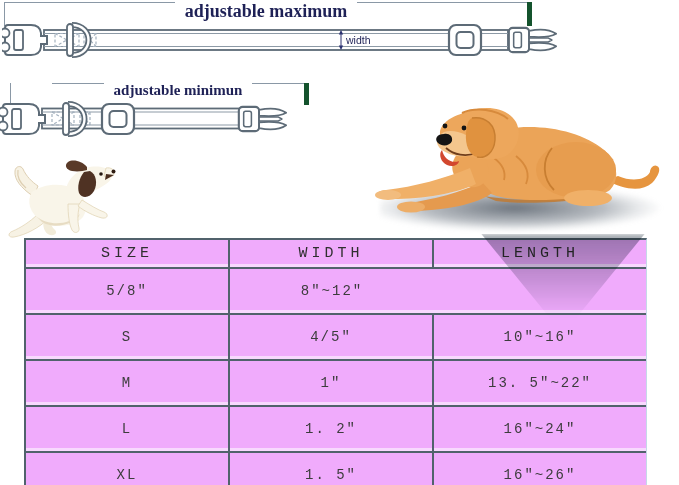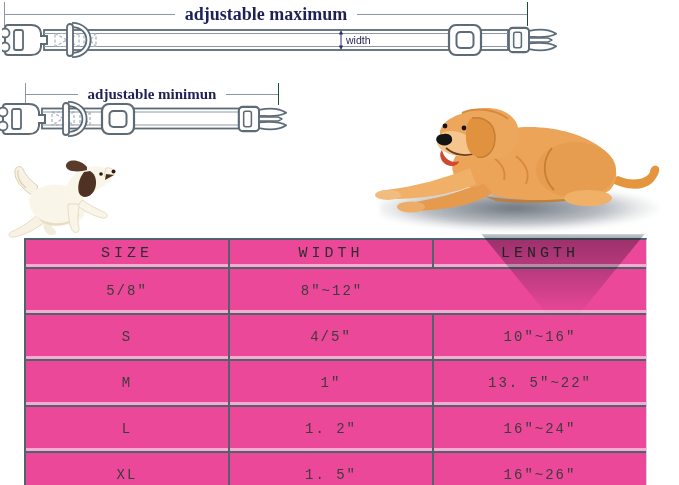--- a/index.html
+++ b/index.html
@@ -1,47 +1,47 @@
 <!DOCTYPE html>
 <html><head>
 <meta charset="utf-8">
 <style>
   html,body{margin:0;padding:0;background:#fff;}
   .canvas{position:relative;width:679px;height:485px;background:#fff;overflow:hidden;
           font-family:"Liberation Sans",sans-serif;}
   
-  .measure{position:absolute;display:flex;align-items:center;
-           border-left:1px solid #8a98a6;border-right:1px solid #14532d;}
+  .measure{position:absolute;display:flex;
+           border-left:1px solid #8a98a6;border-right:5px solid #14532d;}
   .measure .mline{flex:1;height:1px;background:#8a98a6;}
   .measure .mlabel{font-family:"Liberation Serif",serif;font-weight:bold;color:#1e2156;
                    padding:0 10px;white-space:nowrap;line-height:1;}
   .measure-max{left:4px;top:2px;width:522px;height:24px;}
   .measure-max .mlabel{font-size:18px;}
-  .measure-min{left:25px;top:83px;width:252px;height:22px;}
+  .measure-min{left:10px;top:83px;width:252px;height:22px;padding-left:41px;}
   .measure-min .mlabel{font-size:15px;}
   
   .collar{position:absolute;}
   .collar-max{left:0;top:21px;width:560px;height:38px;}
   .collar-min{left:0;top:101px;width:292px;height:36px;}
   
   .small-dog{position:absolute;left:2px;top:158px;width:138px;height:80px;}
   .big-dog{position:absolute;left:366px;top:98px;width:300px;height:120px;z-index:3;}
   .dog-shadow{position:absolute;left:380px;top:184px;width:299px;height:50px;z-index:2;
       background:radial-gradient(ellipse 52% 50% at 45% 48%,rgba(70,80,92,.78),
                  rgba(100,110,122,.45) 58%,rgba(128,138,148,.18) 80%,transparent 95%);
       filter:blur(2px);}
   .dog-shadow-cone{position:absolute;left:478px;top:234px;width:170px;height:100px;z-index:4;
       background:linear-gradient(to bottom,rgba(88,98,110,.55),rgba(110,120,132,.30) 45%,transparent 82%);
       clip-path:polygon(2% 0,98% 0,50% 100%);filter:blur(2px);mix-blend-mode:multiply;}
   
   .size-table{position:absolute;left:24px;top:238px;width:620px;z-index:1;
       border-top:2px solid #51626c;border-left:2px solid #51626c;border-right:1px solid #c5d8e8;
       font-family:"Liberation Mono",monospace;}
   .t-row{display:grid;grid-template-columns:204px 204px 1fr;height:44px;
-      border-bottom:2px solid #51626c;background:#ec4899;
+      border-bottom:2px solid #51626c;background:#f0abfc;
       box-shadow:inset 0 -3px 0 rgba(255,255,255,.55);}
   .t-row.t-head{height:27px;}
   .t-cell{display:flex;align-items:center;justify-content:center;
       border-right:2px solid #51626c;color:#3c3c3c;font-size:14px;letter-spacing:2px;
       white-space:nowrap;}
   .t-cell:last-child{border-right:none;}
   .t-head .t-cell{font-size:15px;letter-spacing:4px;color:#2f2f2f;}
 </style>
 </head>
 <body>

